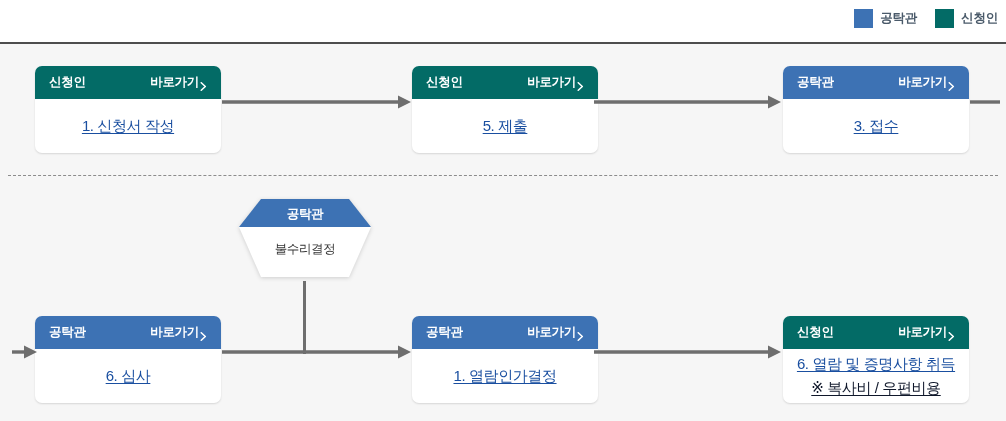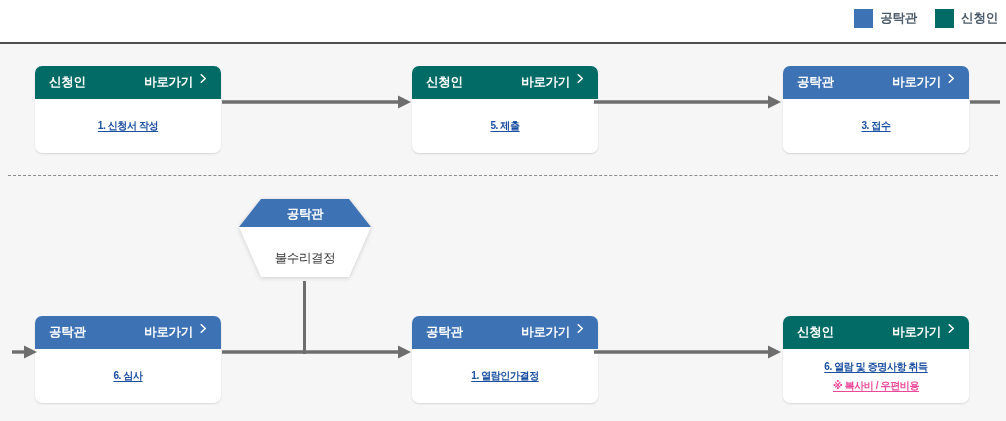--- a/index.html
+++ b/index.html
@@ -51,53 +51,53 @@
     display: flex; align-items: center; justify-content: space-between;
     padding: 0 13px 0 14px;
     color: #ffffff;
   }
   .card-head.teal { background: #036b66; }
   .card-head.blue { background: #3d72b4; }
   .card-role {
     font-size: 12.5px; font-weight: bold; letter-spacing: -0.3px;
   }
   .card-link {
-    display: flex; align-items: flex-start; gap: 6px;
+    display: flex; align-items: flex-end; gap: 0;
     font-size: 12.5px; font-weight: bold; letter-spacing: -0.3px;
   }
   .chev { display: block; width: 9px; height: 9px; }
   .card-body {
     flex: 1 1 auto;
     display: flex; flex-direction: column;
     align-items: center; justify-content: center;
     gap: 5px;
   }
   .card-text {
-    font-size: 10px; font-weight: bold; letter-spacing: -0.4px;
+    font-size: 15px; font-weight: normal; letter-spacing: -0.4px;
     color: #1a4fa0; text-decoration: underline;
     text-underline-offset: 2px;
   }
-  .card-text.note { color: #ec4899; }
+  .card-text.note { color: #0f172a; }
 
   
   .hex {
     position: absolute;
     width: 132px; height: 78px;
     filter: drop-shadow(0 1px 2px rgba(0,0,0,0.16));
   }
   .hex svg { display: block; }
   .hex-role {
     position: absolute; left: 0; top: 7px; width: 132px;
     text-align: center; color: #ffffff;
     font-size: 12.5px; font-weight: bold; letter-spacing: -0.3px;
   }
   .hex-text {
     position: absolute; left: 0; top: 42px; width: 132px;
     text-align: center; color: #333333;
-    font-size: 12.5px; letter-spacing: -0.4px; margin-top: 9px;
+    font-size: 12.5px; letter-spacing: -0.4px;
   }
 
   
   .conn { position: absolute; }
   .conn svg { display: block; }
   .vline {
     position: absolute; width: 3px; background: #6e6e6e;
   }
 </style>
 </head>

